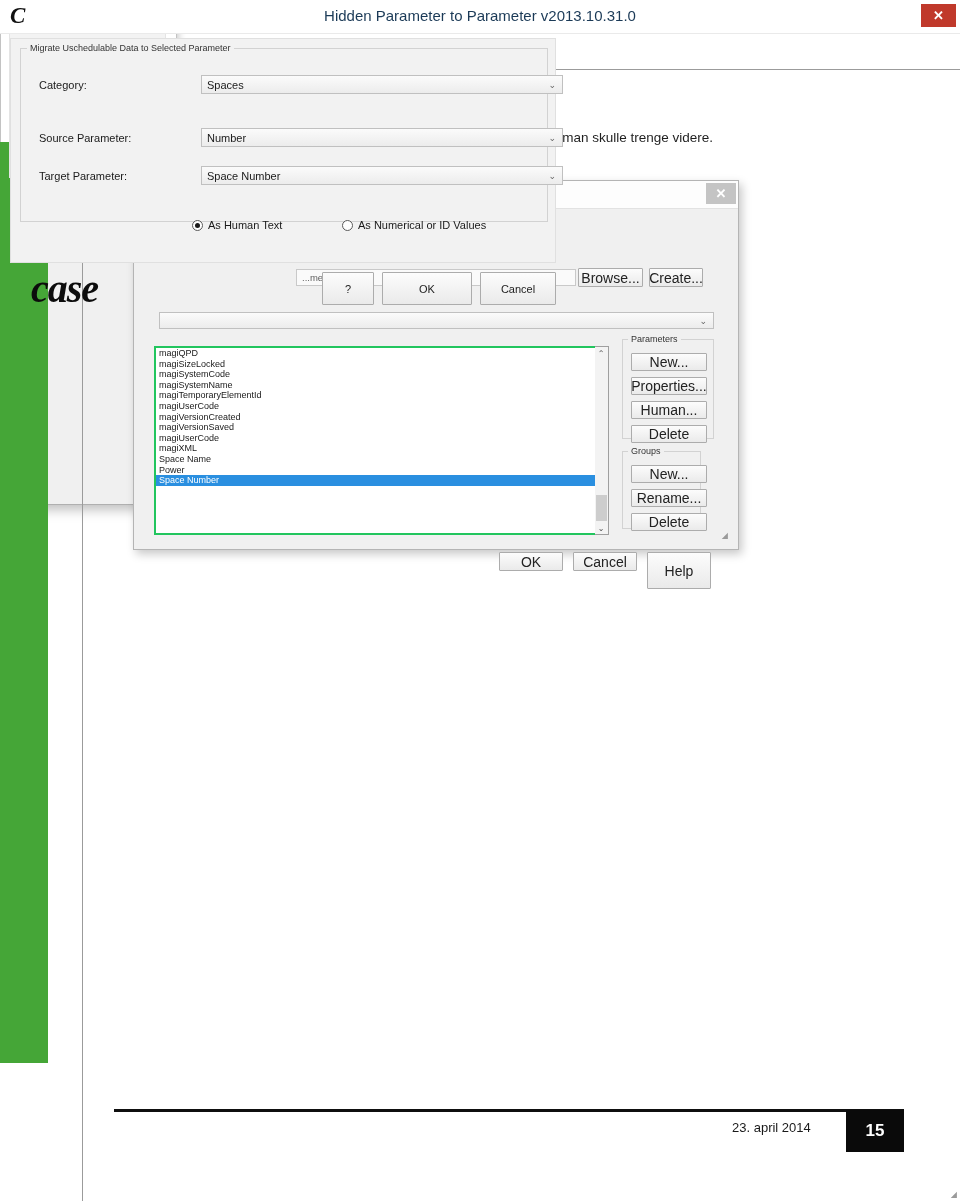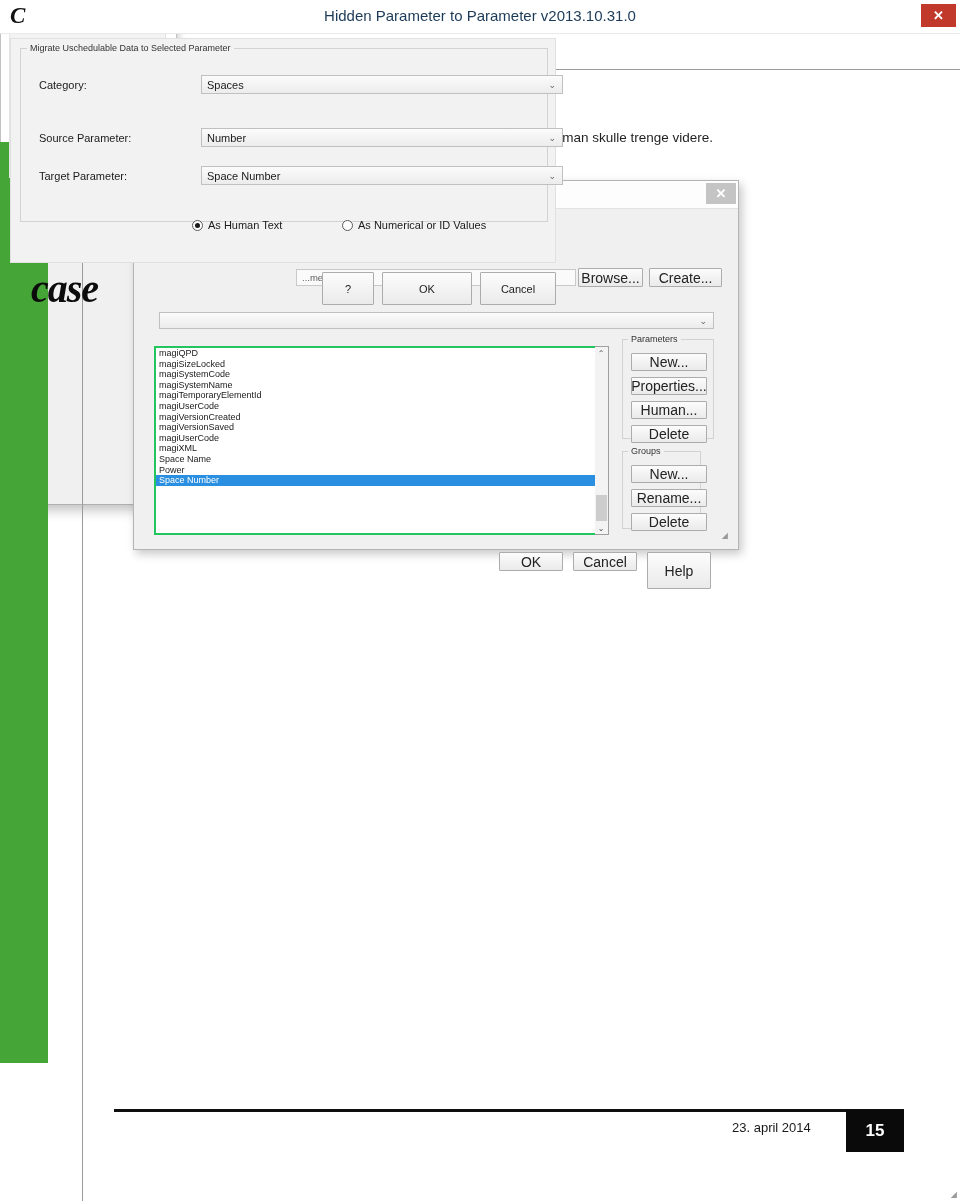--- a/index.html
+++ b/index.html
@@ -69,21 +69,21 @@
 
   
   #esp{left:133px;top:180px;width:604px;height:368px;}
   #esp .tbar{position:absolute;left:0;top:0;width:100%;height:27px;background:#fdfdfd;border-bottom:1px solid #e2e2e2;}
   #esp .tbar .t{position:absolute;left:0;top:5px;width:100%;text-align:center;font-size:12.5px;color:#1b3a57;}
   #esp .x{position:absolute;right:2px;top:2px;width:30px;height:21px;background:#c4c4c4;color:#fff;}
   #esp .inner{position:absolute;left:7px;top:33px;width:590px;height:328px;background:#f0f0f0;}
 
   .esp-file{position:absolute;left:155px;top:55px;width:280px;height:17px;}
   .esp-browse{position:absolute;left:437px;top:54px;width:65px;height:19px;}
-  .esp-create{position:absolute;left:508px;top:54px;width:73px;height:19px;}
+  .esp-create{position:absolute;left:508px;top:54px;width:54px;height:19px;}
   .esp-group{position:absolute;left:18px;top:98px;width:555px;height:17px;}
   .esp-list{
     position:absolute;left:13px;top:132px;width:455px;height:189px;
     background:#fff;border:2px solid #22c55e;box-sizing:border-box;overflow:hidden;
   }
   .esp-list .item{font-size:9px;color:#1a1a1a;padding:0 0 0 3px;line-height:10.6px;white-space:nowrap;}
   .esp-list .item.sel{background:#2a8fe0;color:#fff;}
   .esp-sb{
     position:absolute;left:454px;top:132px;width:14px;height:189px;
     background:#f3f3f3;border:1px solid #9f9f9f;border-left:none;box-sizing:border-box;

